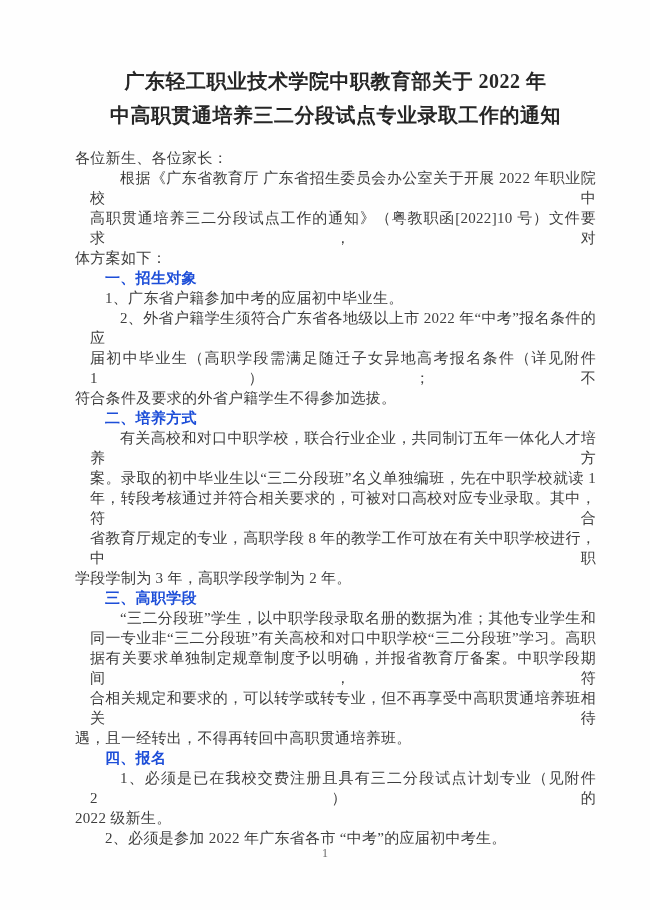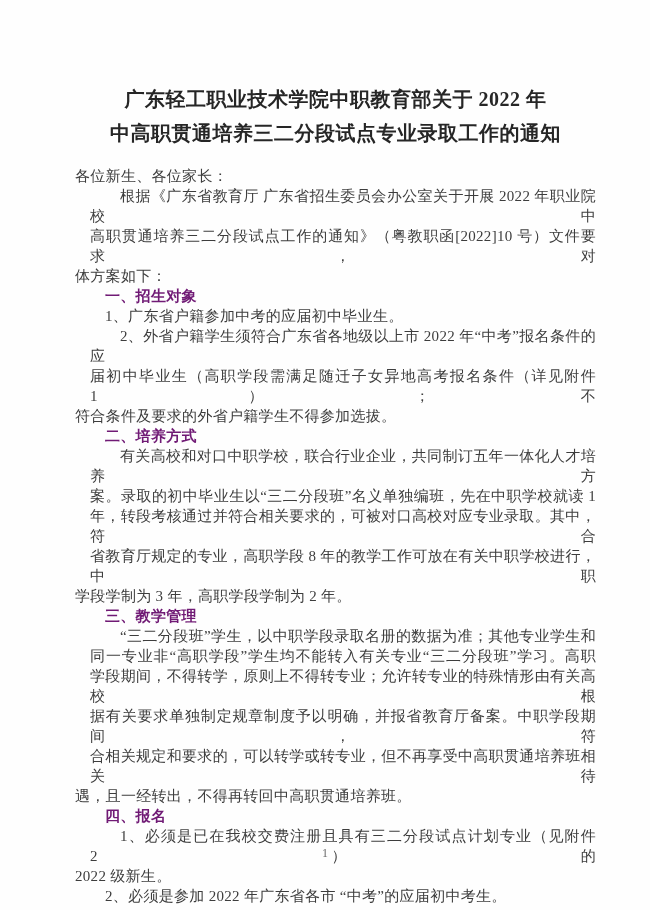--- a/index.html
+++ b/index.html
@@ -11,21 +11,21 @@
     position: relative;
     width: 650px;
     height: 910px;
     background: #fefefe;
     overflow: hidden;
     font-family: "Liberation Serif", "DejaVu Serif", serif;
   }
   .doc-content {
     position: absolute;
     left: 75px;
-    top: 82px;
+    top: 64px;
     width: 521px;
   }
   .doc-title {
     text-align: center;
     font-size: 20px;
     line-height: 34px;
     font-weight: bold;
     color: #262626;
     letter-spacing: 0.5px;
   }
@@ -44,21 +44,21 @@
     white-space: normal;
     text-align: justify;
     text-align-last: justify;
     margin-left: 15px;
   }
   .doc-body .line.ind {
     text-indent: 30px;
   }
   .doc-body .line.bold {
     font-weight: bold;
-    color: #701a75;
+    color: #1d4ed8;
   }
   .page-number {
     position: absolute;
     top: 845px;
     left: 0;
     width: 100%;
     text-align: center;
     font-size: 12px;
     line-height: 16px;
     color: #6a6a6a;
@@ -82,24 +82,23 @@
         <div class="line ind">1、广东省户籍参加中考的应届初中毕业生。</div>
         <div class="line ind just">2、外省户籍学生须符合广东省各地级以上市 2022 年“中考”报名条件的应</div>
         <div class="line just">届初中毕业生（高职学段需满足随迁子女异地高考报名条件（详见附件 1）；不</div>
         <div class="line">符合条件及要求的外省户籍学生不得参加选拔。</div>
         <div class="line bold ind">二、培养方式</div>
         <div class="line ind just">有关高校和对口中职学校，联合行业企业，共同制订五年一体化人才培养方</div>
         <div class="line just">案。录取的初中毕业生以“三二分段班”名义单独编班，先在中职学校就读 1</div>
         <div class="line just">年，转段考核通过并符合相关要求的，可被对口高校对应专业录取。其中，符合</div>
         <div class="line just">省教育厅规定的专业，高职学段 8 年的教学工作可放在有关中职学校进行，中职</div>
         <div class="line">学段学制为 3 年，高职学段学制为 2 年。</div>
-        <div class="line bold ind">三、教学管理</div>
+        <div class="line bold ind">三、高职学段</div>
         <div class="line ind just">“三二分段班”学生，以中职学段录取名册的数据为准；其他专业学生和</div>
-        <div class="line just">同一专业非“高职学段”学生均不能转入有关专业“三二分段班”学习。高职</div>
-        <div class="line just">学段期间，不得转学，原则上不得转专业；允许转专业的特殊情形由有关高校根</div>
+        <div class="line just">同一专业非“三二分段班”有关高校和对口中职学校“三二分段班”学习。高职</div>
         <div class="line just">据有关要求单独制定规章制度予以明确，并报省教育厅备案。中职学段期间，符</div>
         <div class="line just">合相关规定和要求的，可以转学或转专业，但不再享受中高职贯通培养班相关待</div>
         <div class="line">遇，且一经转出，不得再转回中高职贯通培养班。</div>
         <div class="line bold ind">四、报名</div>
         <div class="line ind just">1、必须是已在我校交费注册且具有三二分段试点计划专业（见附件 2）的</div>
         <div class="line">2022 级新生。</div>
         <div class="line ind">2、必须是参加 2022 年广东省各市 “中考”的应届初中考生。</div>
       </div>
   </div>
   <div class="page-number">1</div>

